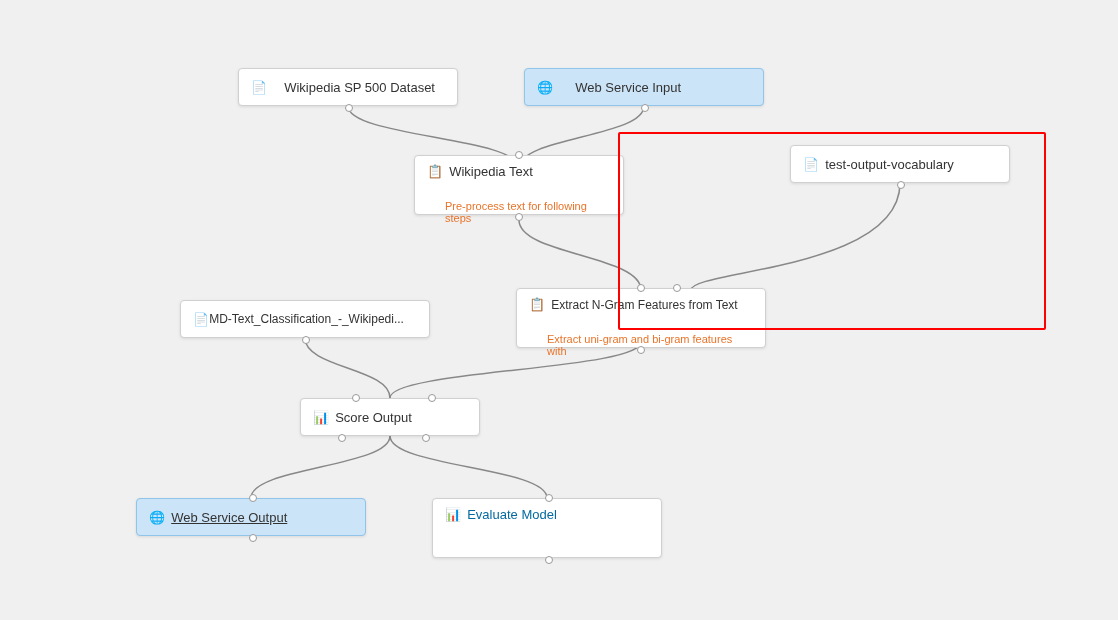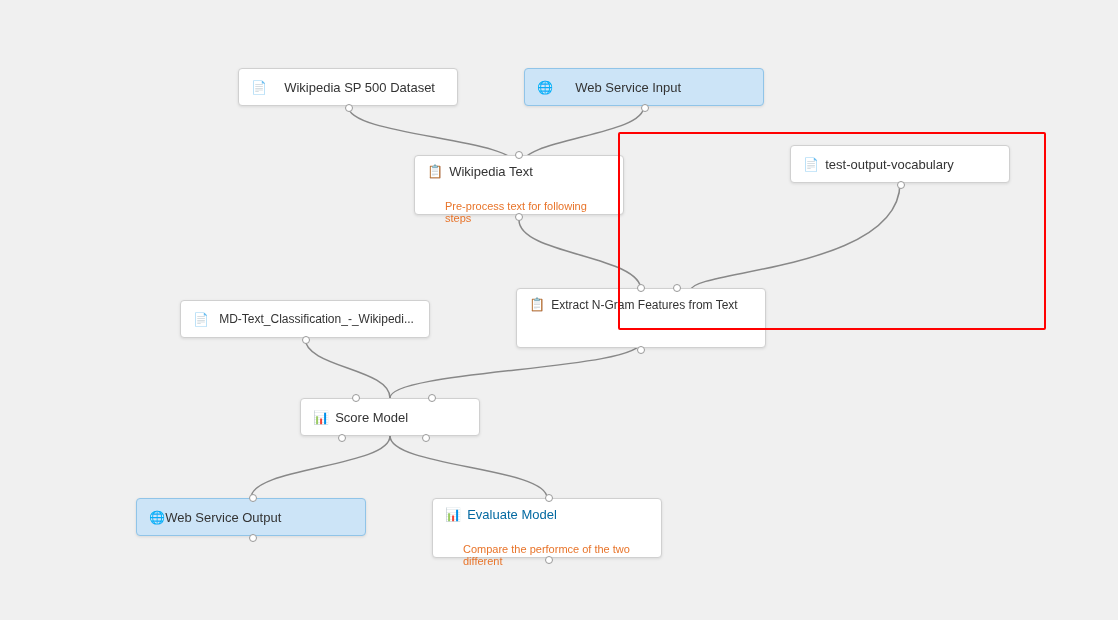--- a/index.html
+++ b/index.html
@@ -135,56 +135,56 @@
   <div class="connector-dot" style="left:515px; top:213px;"></div>
 
   <div class="node" style="left:790px; top:145px; width:220px; height:38px; flex-direction:row; align-items:center;">
     <span class="node-icon">📄</span>
     <span class="node-title" style="margin-left:6px;text-align:right;">test-output-vocabulary</span>
   </div>
   <div class="connector-dot" style="left:897px; top:181px;"></div>
 
   <div class="node" style="left:180px; top:300px; width:250px; height:38px; flex-direction:row; align-items:center;">
     <span class="node-icon">📄</span>
-    <span class="node-title" style="margin-left:10px; font-size:12px;">MD-Text_Classification_-_Wikipedi...</span>
+    <span class="node-title" style="margin-left:0; font-size:12px;">MD-Text_Classification_-_Wikipedi...</span>
   </div>
   <div class="connector-dot" style="left:302px; top:336px;"></div>
 
   <div class="node" style="left:516px; top:288px; width:250px; height:60px;">
     <div class="node-title">
       <span>📋</span>
       <span style="font-size:12px;">Extract N-Gram Features from Text</span>
     </div>
+    <div class="node-subtitle">Extract uni-gram and bi-gram features with</div>
   </div>
   <div class="connector-dot" style="left:637px; top:284px;"></div>
   <div class="connector-dot" style="left:673px; top:284px;"></div>
   <div class="connector-dot" style="left:637px; top:346px;"></div>
 
   <div class="node" style="left:300px; top:398px; width:180px; height:38px; flex-direction:row; align-items:center;">
     <span class="node-icon">📊</span>
-    <span class="node-title" style="margin-left:6px;">Score Model</span>
+    <span class="node-title" style="margin-left:6px;">Score Output</span>
   </div>
   <div class="connector-dot" style="left:352px; top:394px;"></div>
   <div class="connector-dot" style="left:428px; top:394px;"></div>
   <div class="connector-dot" style="left:338px; top:434px;"></div>
   <div class="connector-dot" style="left:422px; top:434px;"></div>
 
   <div class="node node-blue" style="left:136px; top:498px; width:230px; height:38px; flex-direction:row; align-items:center;">
     <span class="node-icon">🌐</span>
-    <span class="node-title" style="">Web Service Output</span>
+    <span class="node-title" style="margin-left:6px;text-decoration:underline;">Web Service Output</span>
   </div>
   <div class="connector-dot" style="left:249px; top:494px;"></div>
   <div class="connector-dot" style="left:249px; top:534px;"></div>
 
   <div class="node" style="left:432px; top:498px; width:230px; height:60px;">
     <div class="node-title">
       <span>📊</span>
       <span style="color:#0369a1;">Evaluate Model</span>
     </div>
-    <div class="node-subtitle">Compare the performce of the two different</div>
   </div>
   <div class="connector-dot" style="left:545px; top:494px;"></div>
   <div class="connector-dot" style="left:545px; top:556px;"></div>
 
   <div class="red-box" style="left:618px; top:132px; width:428px; height:198px;">
   </div>
 
 </div>
 
 </body></html>

